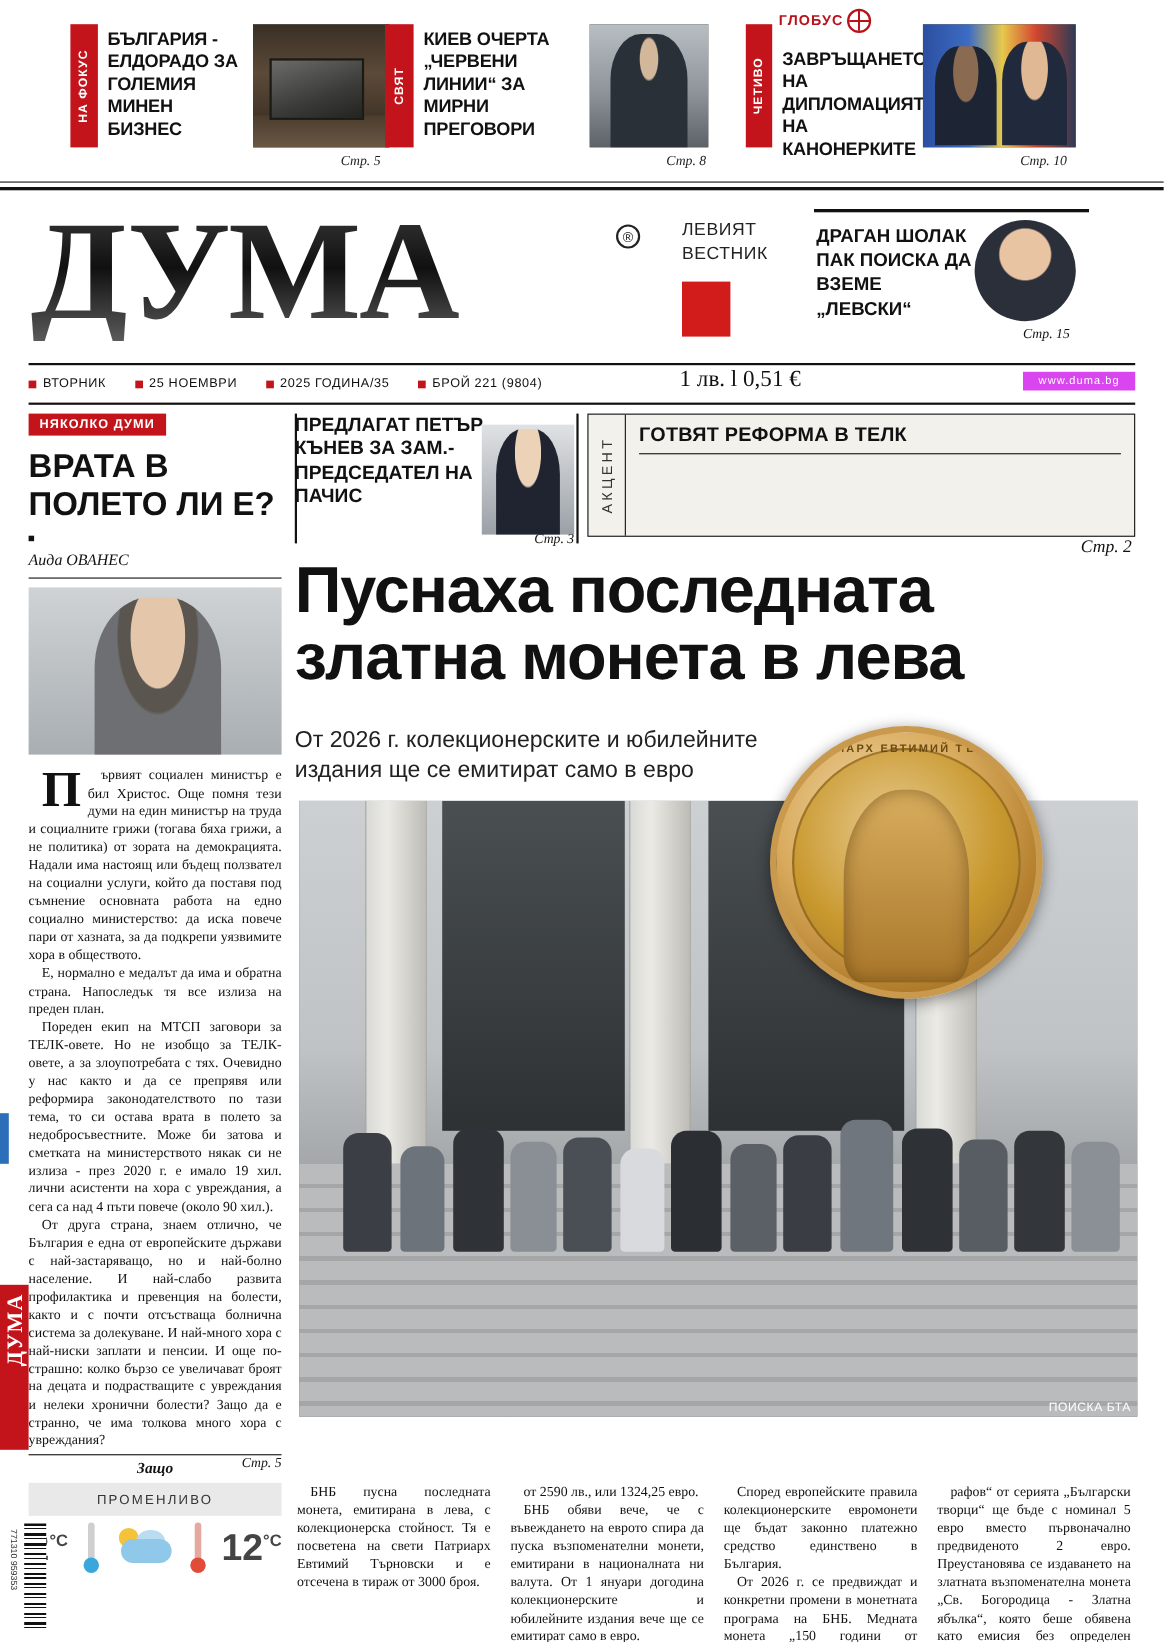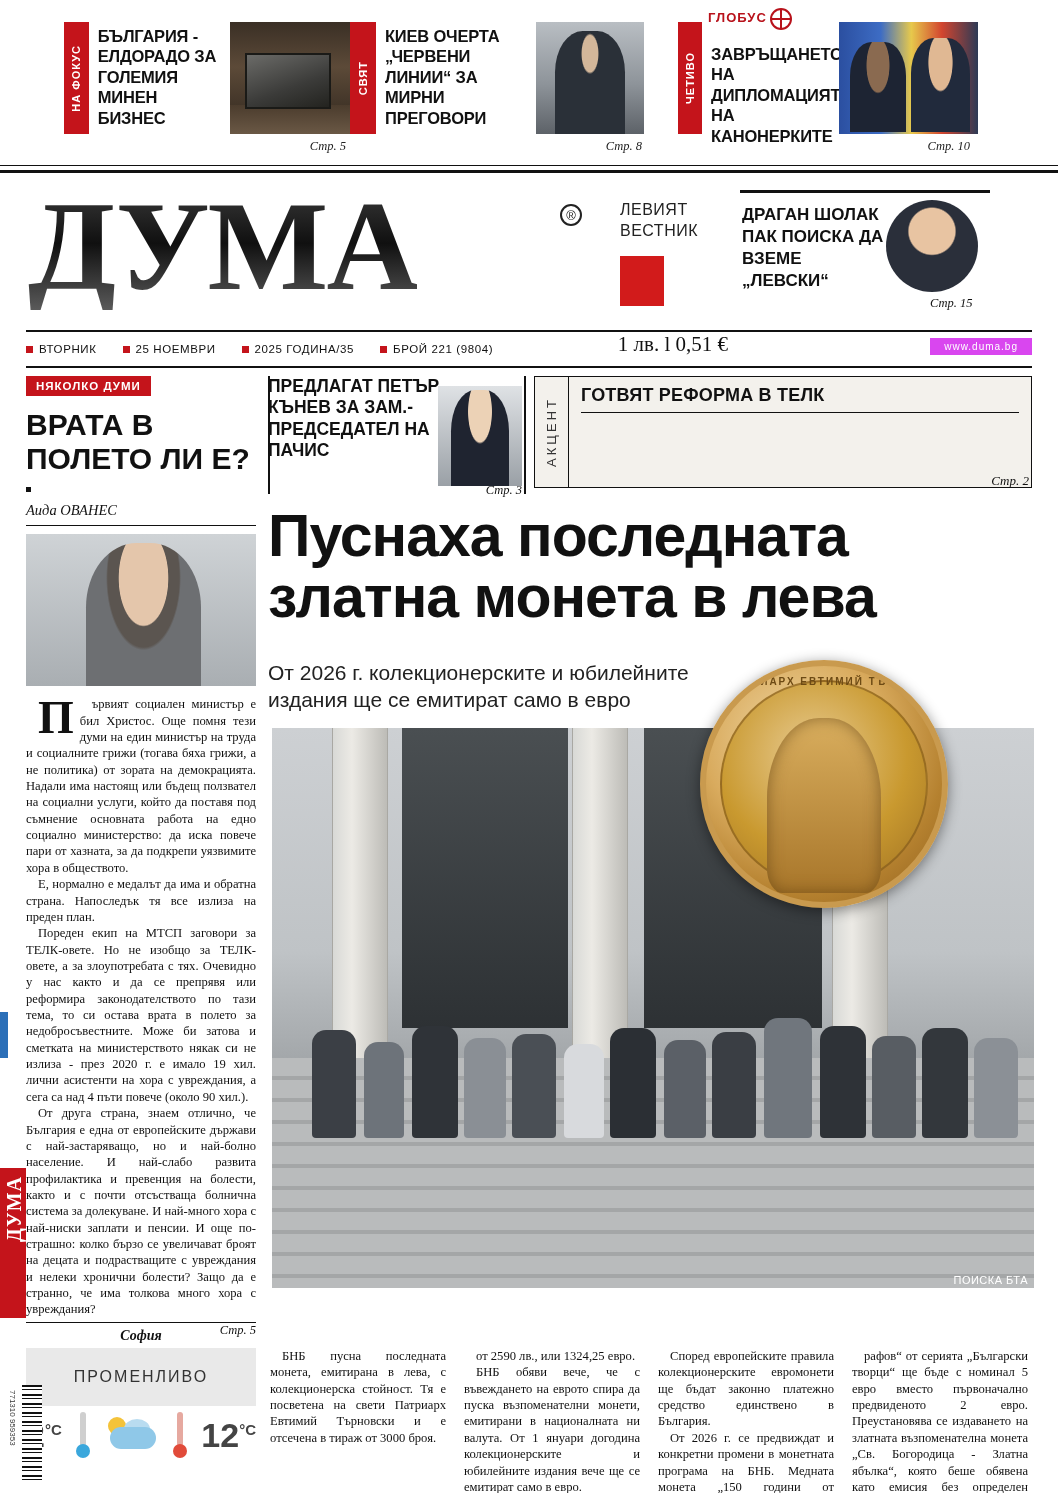--- a/index.html
+++ b/index.html
@@ -200,22 +200,22 @@
 
   
   .weather { position:absolute; left:26px; top:1322px; width:230px; }
   .weather-rule { width:100%; height:1px; background:#111; }
   .weather-city {
     text-align:center; font-family:"Liberation Serif", serif; font-weight:bold;
     font-style:italic; font-size:14px; padding:5px 0 4px;
   }
   .weather-band {
     background:#e9e9e9; text-align:center;
-    font-family:"Liberation Sans", sans-serif; font-size:16px; letter-spacing:2px;
-    padding:20px 0; color:#333;
+    font-family:"Liberation Sans", sans-serif; font-size:12px; letter-spacing:2px;
+    padding:8px 0; color:#333;
   }
   .weather-vals { display:flex; align-items:center; justify-content:space-between; padding-top:6px; }
   .temp { font-family:"Liberation Sans", sans-serif; font-size:34px; font-weight:bold; color:#444; }
   .temp sup { font-size:15px; }
   .thermo { width:14px; height:46px; position:relative; }
   .thermo .stem { position:absolute; left:4px; top:0; width:6px; height:34px; background:#cfcfcf; border-radius:3px; }
   .thermo .bulb { position:absolute; left:0; bottom:0; width:14px; height:14px; border-radius:50%; background:#3aa7dc; }
   .thermo.warm .bulb { background:#e14b3a; }
   .thermo.warm .stem { background:#e6a9a0; }
   .cloud-icon { width:56px; height:40px; position:relative; }
@@ -274,21 +274,21 @@
   .accent-body { flex:1; padding:8px 12px 6px 12px; }
   .accent-title {
     font-family:"Liberation Sans", sans-serif; font-weight:bold; font-size:18px;
     text-transform:uppercase; letter-spacing:0.2px;
   }
   .accent-rule { height:1px; background:#111; margin:6px 0 6px; }
   .accent-text {
     font-family:"Liberation Serif", serif; font-style:italic;
     font-size:13.2px; line-height:1.26; text-align:justify;
   }
-  .accent-ref { position:absolute; right:2px; top:96px; font-style:italic; font-size:13px; }
+  .accent-ref { position:absolute; right:2px; top:112px; font-style:italic; font-size:16px; }
 
   
   .main-head {
     position:absolute; left:268px; top:506px; width:768px;
     font-family:"Liberation Sans", sans-serif; font-weight:bold;
     font-size:59px; line-height:1.03; letter-spacing:-1px; color:#111;
   }
   .main-sub {
     position:absolute; left:268px; top:660px; width:500px;
     font-family:"Liberation Sans", sans-serif; font-size:21px; line-height:1.28; color:#222;
@@ -469,21 +469,21 @@
     </div>
   </div>
 
   <div class="blue-mark"></div>
   <div class="side-tab">
       <div class="lbl">ДУМА</div>
     </div>
 
   <div class="weather">
     <div class="weather-rule"></div>
-    <div class="weather-city">София</div>
+    <div class="weather-city">Защо</div>
     <div class="weather-band">ПРОМЕНЛИВО</div>
     <div class="weather-vals">
       <div class="temp"><span>2</span><sup>°C</sup></div>
       <div class="thermo">
           <div class="stem"></div>
           <div class="bulb"></div>
         </div>
       <div class="cloud-icon">
           <div class="sun"></div>
           <div class="c2"></div>

